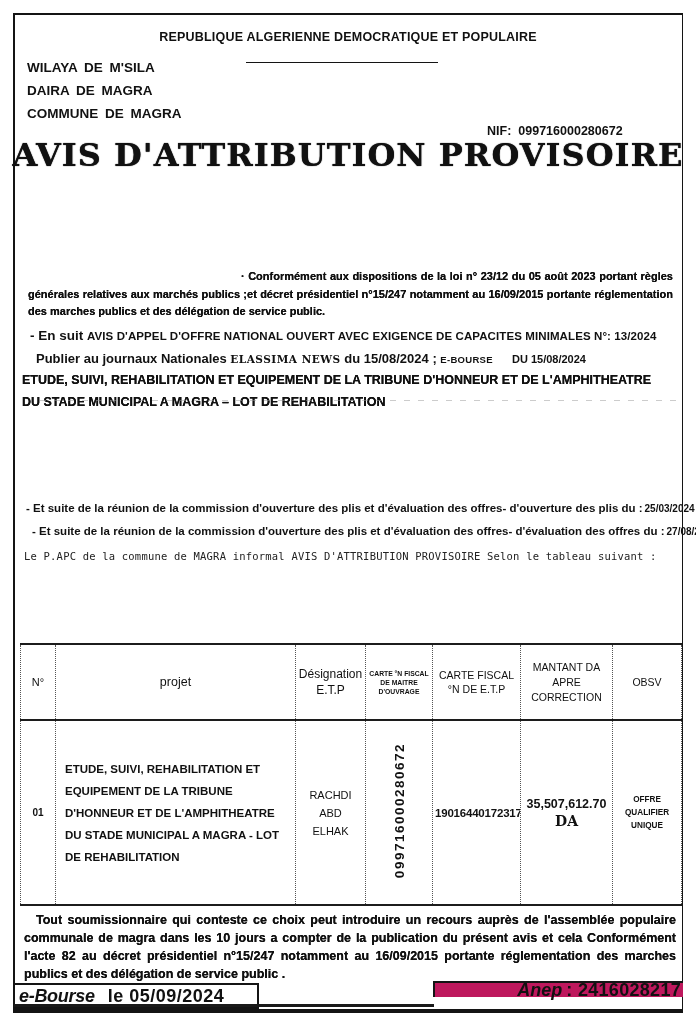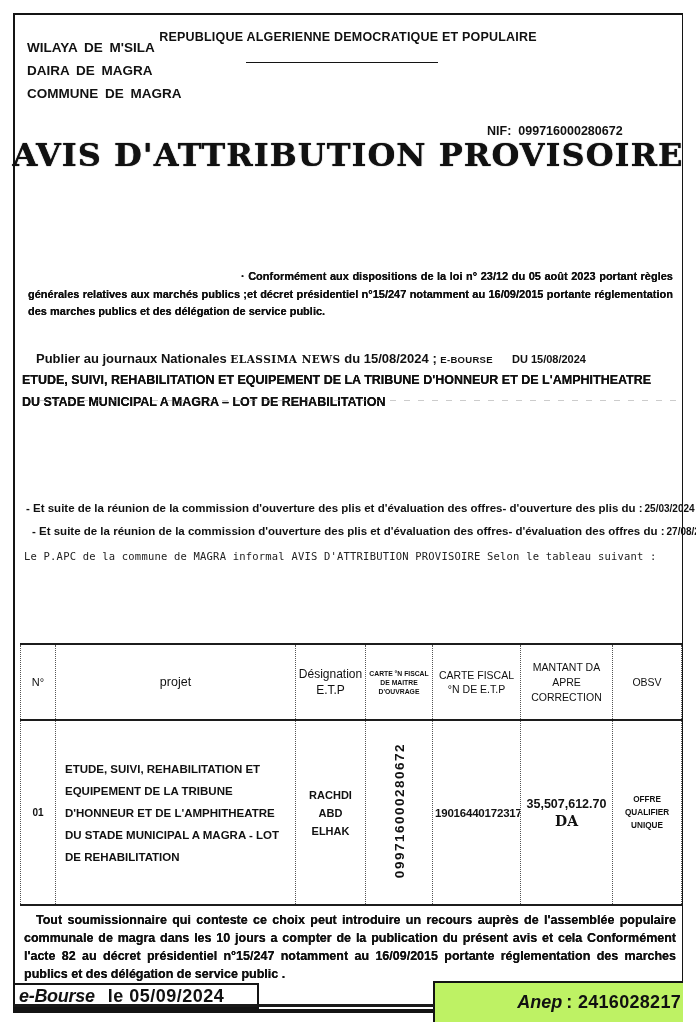--- a/index.html
+++ b/index.html
@@ -16,21 +16,21 @@
     pointer-events: none;
   }
   .abs { position: absolute; }
 
   .republic-line {
     top: 30px; left: 0; width: 100%; text-align: center;
     font-size: 12.5px; font-weight: bold; letter-spacing: .2px;
   }
   .republic-underline { border-bottom: 1.5px solid #141414; padding-bottom: 18px; }
 
-  .authority { top: 36px; left: 27px; font-size: 13.5px; font-weight: bold; line-height: 23px; word-spacing: 3px; }
+  .authority { top: 56px; left: 27px; font-size: 13.5px; font-weight: bold; line-height: 23px; word-spacing: 3px; }
 
   .nif-line { top: 102px; left: 487px; font-size: 12.5px; font-weight: bold; margin-top: 22px; }
   .nif-line .nif-value { margin-left: 7px; }
 
   .doc-title {
     top: 136px; left: 0; width: 100%; text-align: center;
     font-family: "DejaVu Serif", serif; font-weight: bold;
     font-size: 32px; letter-spacing: 1px;
     text-shadow: 0 0 1px #000;
   }
@@ -89,21 +89,21 @@
   .h-num { font-size: 11px; }
   .h-projet { font-size: 12.5px; }
   .h-designation { font-size: 12px; line-height: 16px; }
   .h-carte-mo { font-size: 6.8px; font-weight: bold; line-height: 9px; }
   .h-carte-etp { font-size: 10.5px; line-height: 14px; }
   .h-montant { font-size: 10.5px; line-height: 15px; }
   .h-obsv { font-size: 10.5px; }
   .c-num { font-size: 10px; font-weight: bold; }
   .c-projet { font-size: 11.5px; font-weight: bold; text-align: left !important;
     padding-left: 9px !important; padding-right: 12px !important; line-height: 22px; }
-  .c-designation { font-size: 11px; font-weight: bold; line-height: 18px; padding-left: 6px !important; padding-right: 6px !important; }
+  .c-designation { font-size: 11px; font-weight: normal; line-height: 18px; padding-left: 6px !important; padding-right: 6px !important; }
   .c-carte-mo span {
     display: inline-block; writing-mode: vertical-rl; transform: rotate(180deg);
     font-size: 13.5px; font-weight: bold; letter-spacing: 1.5px;
   }
   .c-carte-etp { font-size: 11.5px; font-weight: bold; letter-spacing: -.2px; }
   .c-montant { font-size: 12.5px; font-weight: bold; }
   .c-montant .devise { display: block; font-size: 14px; margin-top: 2px; font-family: "DejaVu Serif", serif; }
   .c-obsv { font-size: 8.2px; font-weight: bold; line-height: 13px; padding-left: 10px !important; padding-right: 10px !important; }
 
   .footer-paragraph {
@@ -115,22 +115,22 @@
 
   .ebourse-box {
     top: 983px; left: 13px; width: 246px; height: 26px;
     border: 2px solid #141414; background: #fff;
     display: flex; align-items: center; padding-left: 4px; white-space: nowrap;
   }
   .ebourse-brand { font-style: italic; font-weight: bold; font-size: 18px; letter-spacing: -.3px; }
   .ebourse-date { font-weight: bold; font-size: 18px; margin-left: 13px; letter-spacing: .5px; }
 
   .anep-box {
-    top: 981px; left: 433px; width: 250px; height: 41px;
-    border-top: 2px solid #141414; border-left: 2px solid #141414; background: #bef264;
+    top: 981px; left: 433px; width: 250px; height: 16px;
+    border-top: 2px solid #141414; border-left: 2px solid #141414; background: #be185d;
     display: flex; align-items: center; justify-content: flex-end;
     padding-right: 2px; white-space: nowrap;
   }
   .anep-label { font-style: italic; font-weight: bold; font-size: 18px; }
   .anep-value { font-weight: bold; font-size: 18px; margin-left: 4px; letter-spacing: .3px; }
 
   .bottom-rule { top: 1004px; left: 14px; width: 420px; height: 3px; background: #1a1a1a; }
 </style>
 </head>
 <body>
@@ -149,20 +149,23 @@
   </div>
 
   <div class="abs nif-line">
     <span>NIF:</span><span class="nif-value">099716000280672</span>
   </div>
 
   <div class="abs doc-title">AVIS D'ATTRIBUTION PROVISOIRE</div>
 
   <div class="abs legal-paragraph">· Conformément aux dispositions de la loi n° 23/12 du 05 août 2023 portant règles générales relatives aux marchés publics ;et  décret  présidentiel  n°15/247 notamment  au 16/09/2015 portante  réglementation des marches publics et des délégation de service public.</div>
 
+  <div class="abs ensuit-line">
+    <span class="ensuit-prefix">- En suit </span><span class="ensuit-caps">AVIS D'APPEL D'OFFRE NATIONAL OUVERT AVEC EXIGENCE DE CAPACITES MINIMALES N°: 13/2024</span>
+  </div>
 
   <div class="abs publication-line">
     <span class="pub-prefix">Publier au journaux  Nationales </span><span class="pub-journal1">ELASSIMA NEWS</span><span class="pub-mid"> du 15/08/2024  ; </span><span class="pub-journal2">E-BOURSE</span><span class="pub-suffix">  DU 15/08/2024</span>
   </div>
 
   <div class="abs project-title">ETUDE, SUIVI, REHABILITATION  ET EQUIPEMENT DE LA TRIBUNE D'HONNEUR ET DE L'AMPHITHEATRE DU STADE MUNICIPAL A MAGRA – LOT DE REHABILITATION</div>
 
   <div class="abs scan-artifact"></div>
 
   <div class="abs bullet1 bullet-line">

